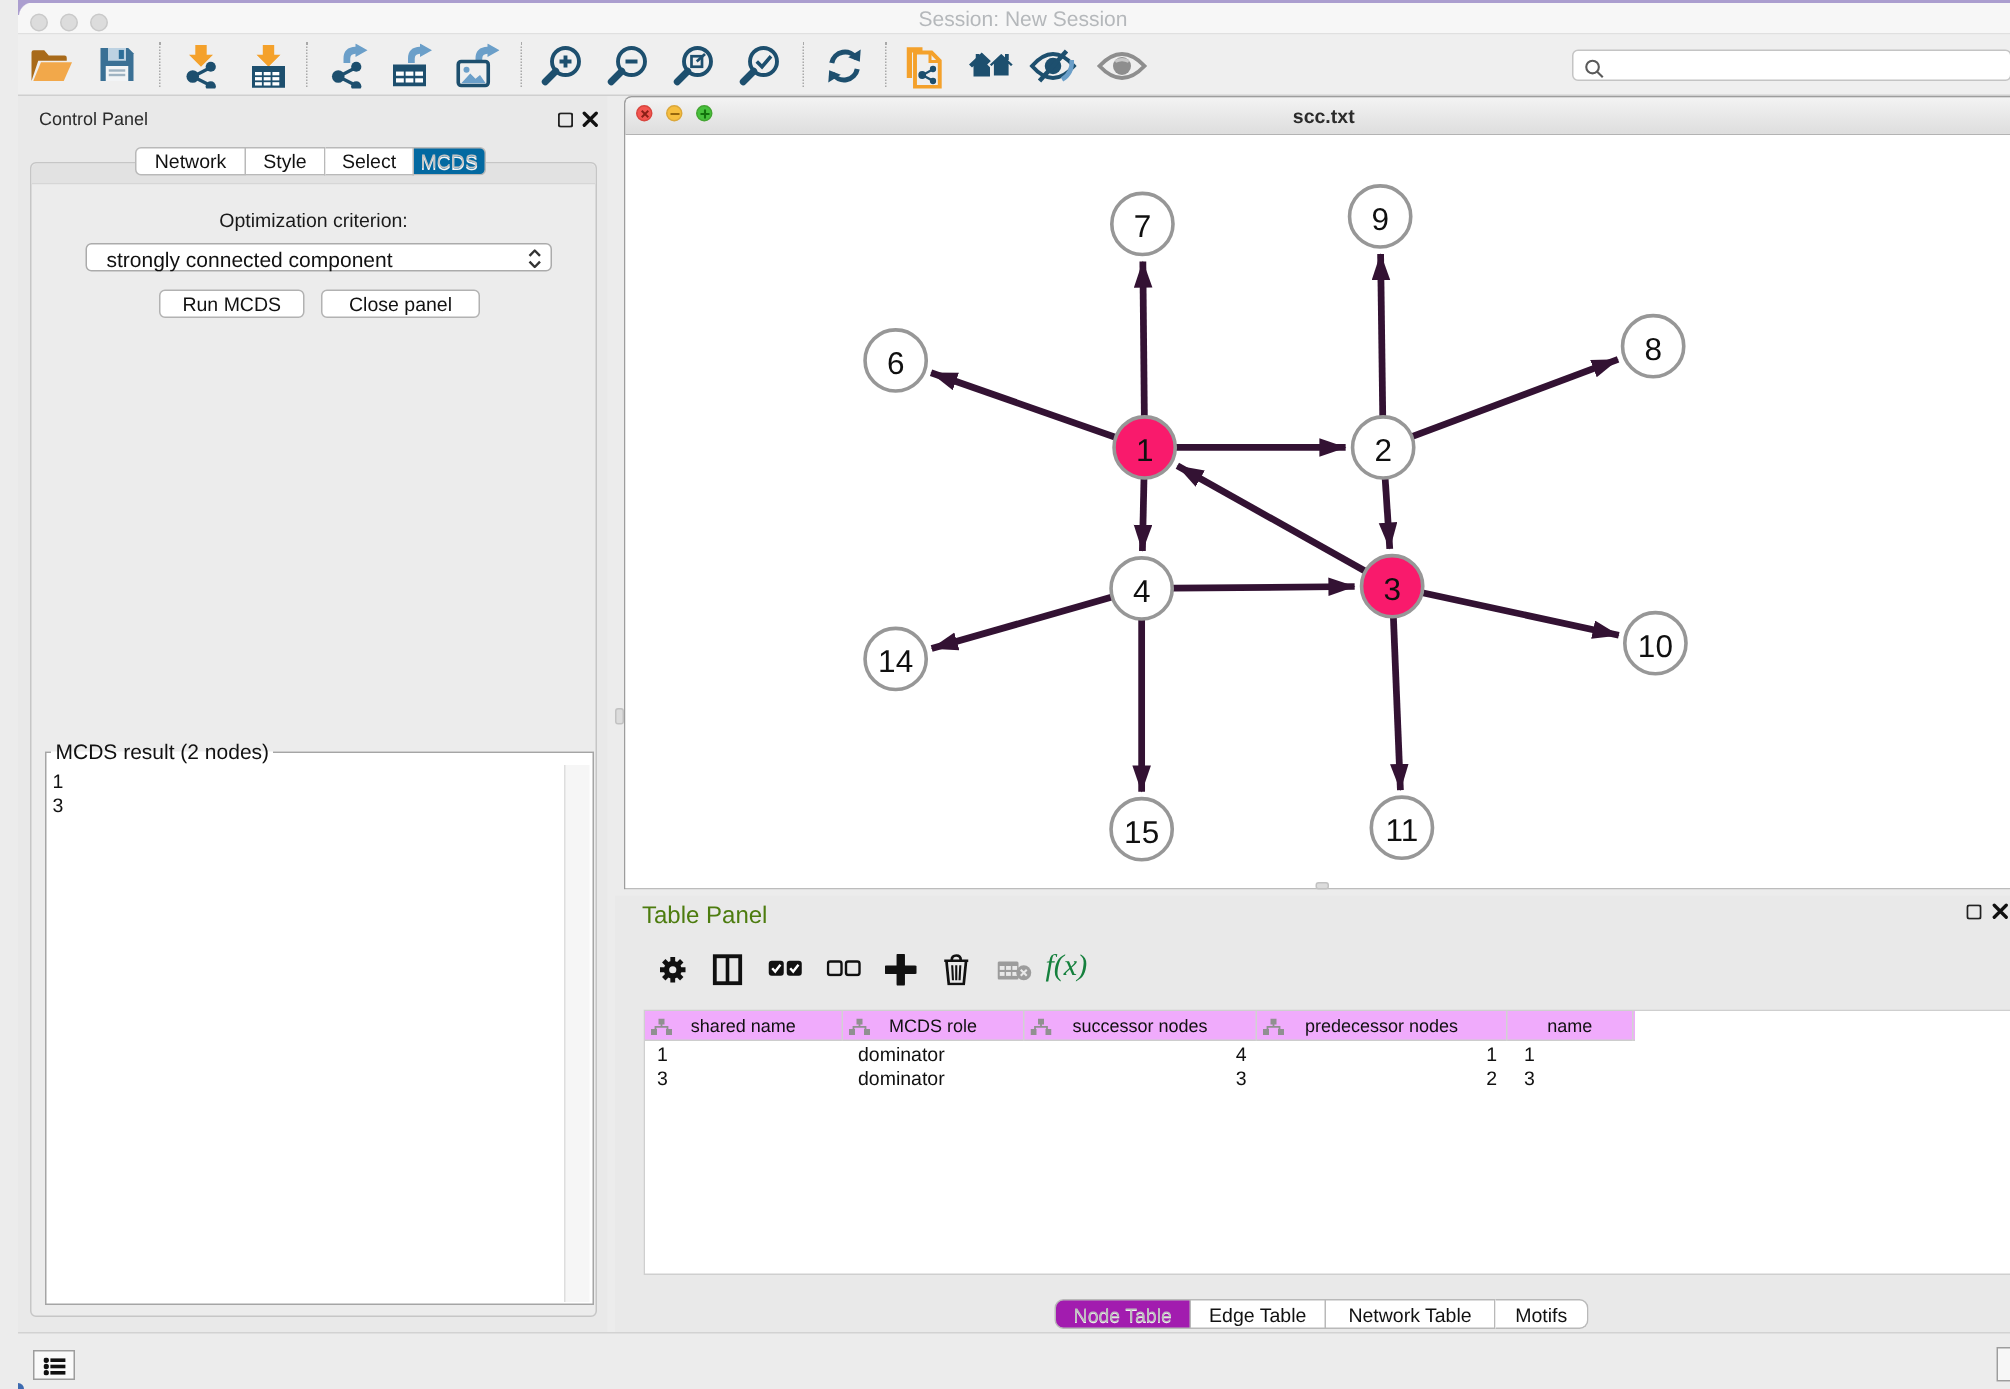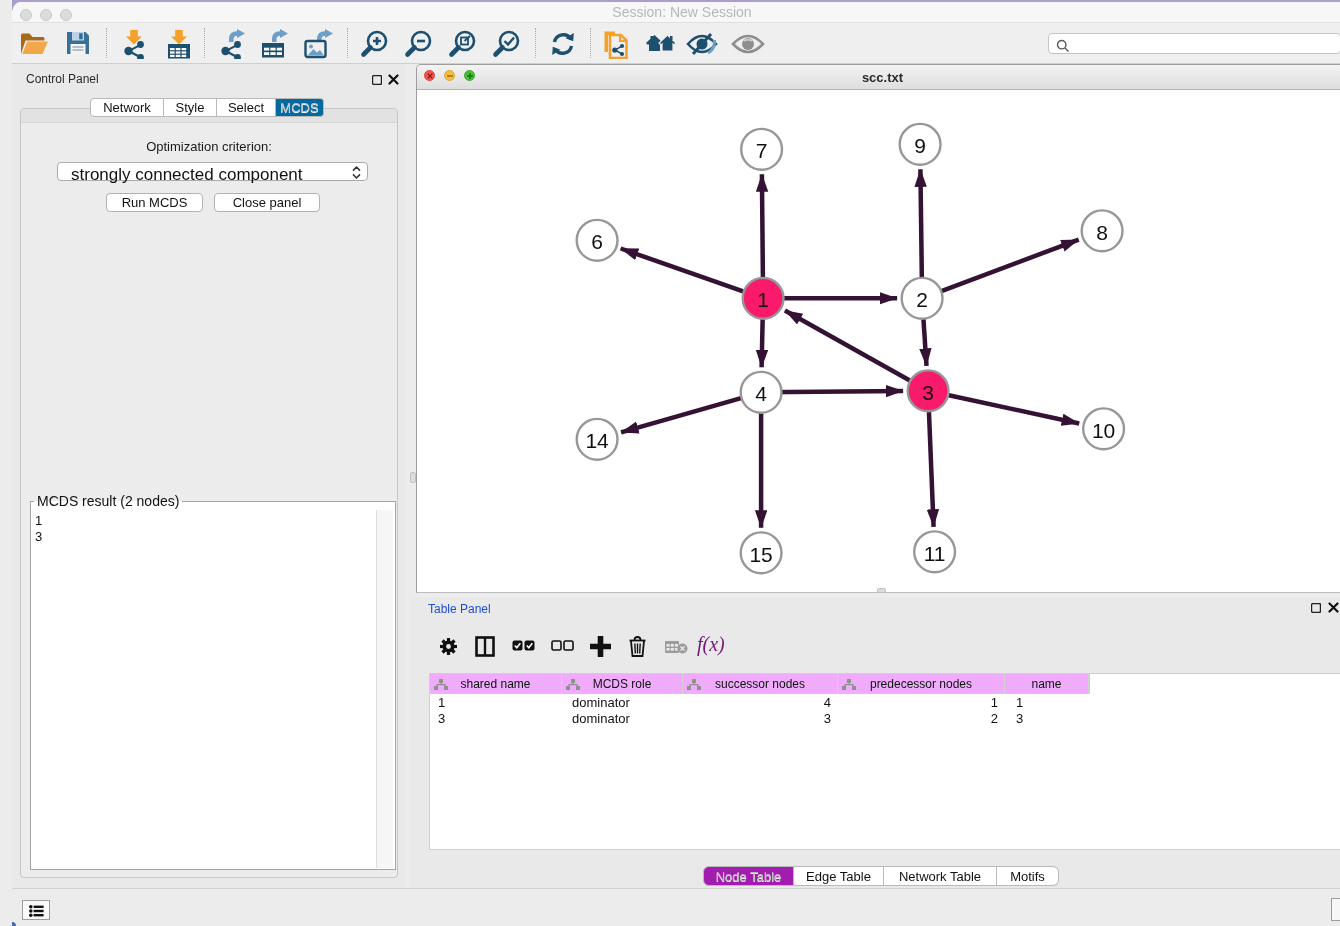--- a/index.html
+++ b/index.html
@@ -25,21 +25,21 @@
 #tabband { position:absolute; left:0px; top:0px; width:376px; height:14px; background:#e2e2e2; border-bottom:1px solid #d6d6d6; border-radius:4px 4px 0 0; }
 .tab { position:absolute; top:-11px; height:19px; font-size:13px; line-height:18px; text-align:center; background:#fff; border:1px solid #b9b9b9; color:#111; }
 
 #netwin { left:404px; top:64px; width:933px; height:529px; background:#fff; border:1px solid #9d9d9d; border-bottom-color:#bcbcbc; border-radius:5px 5px 0 0; }
 #nettitle { position:absolute; left:0; top:0; width:100%; height:25px; background:linear-gradient(#f3f3f3,#dedede); border-bottom:1px solid #b3b3b3; border-radius:4px 4px 0 0; }
 #nettitle .tl { position:absolute; top:5px; width:11px; height:11px; border-radius:50%; }
 #nettext { position:absolute; width:100%; text-align:center; top:5px; font-size:13px; color:#2b2b2b; font-weight:bold; }
 
 
 #tpanel { left:398px; top:597px; width:942px; height:291px; background:#e9e9e9; }
-#tpanel-title { position:absolute; left:18px; top:5px; font-size:12px; color:#1d4ed8; }
+#tpanel-title { position:absolute; left:18px; top:5px; font-size:16px; color:#4d7c0f; }
 
 
 #statusbar { left:0; top:888px; width:1340px; height:38px; background:#ececec; border-top:1px solid #d2d2d2; }
 
 .btn { background:#fff; border:1px solid #b2b2b2; border-radius:4px; font-size:13px; text-align:center; line-height:17px; color:#111; }
 #mcdsbox { position:absolute; left:9px; top:384px; width:366px; height:377px; border:1px solid #a5a5a5; background:#fff; margin:0; }
 #mcdsbox legend { font-size:14px; color:#111; margin-left:3px; padding:0 3px; }
 #mcdstext { position:absolute; left:4px; top:4px; font-size:13px; color:#111; line-height:15.5px; }
 #mcdsscroll { position:absolute; right:2px; top:1px; bottom:1px; width:17px; background:#f6f6f6; border-left:1px solid #dedede; }
 
@@ -227,21 +227,21 @@
       <path d="M1.5 1.5 L9.5 9.5 M9.5 1.5 L1.5 9.5" stroke="#111" stroke-width="2.2" stroke-linecap="round"></path>
     </svg>
   <div id="tabcontent">
     <div id="tabband"></div>
     <div class="tab" style="left:69px; width:74px; border-radius:4px 0 0 4px;">Network</div>
     <div class="tab" style="left:143px; width:53px; border-left:none;">Style</div>
     <div class="tab" style="left:196px; width:59px; border-left:none;">Select</div>
     <div class="tab" style="left:255px; width:48px; border-left:none; border-radius:0 4px 4px 0; background:#0369a1; color:#c3c3c3; text-shadow:0 1px 0 #f5f5f5;">MCDS</div>
     <div style="position:absolute; left:0; top:30px; width:376px; text-align:center; font-size:13px; color:#1a1a1a;">Optimization criterion:</div>
     <div id="dropdown" style="position:absolute; left:36px; top:53px; width:311px; height:19px; background:#fff; border:1px solid #ababab; border-radius:4px;">
-      <div style="position:absolute; left:13px; top:2px; font-size:17px; color:#111;">strongly connected component</div>
+      <div style="position:absolute; left:13px; top:2px; font-size:14px; color:#111;">strongly connected component</div>
       <svg style="position:absolute; right:6px; top:3px;" width="9" height="13" viewBox="0 0 9 13">
           <path d="M1 4.6 L4.5 1 L8 4.6" fill="none" stroke="#333" stroke-width="1.6" stroke-linejoin="round"></path>
           <path d="M1 8.4 L4.5 12 L8 8.4" fill="none" stroke="#333" stroke-width="1.6" stroke-linejoin="round"></path>
         </svg>
     </div>
     <div class="btn" style="position:absolute; left:85px; top:84px; width:97px; height:19px;">Run MCDS</div>
     <div class="btn" style="position:absolute; left:193px; top:84px; width:106px; height:19px;">Close panel</div>
 
     <fieldset id="mcdsbox">
       <legend>MCDS result (2 nodes)</legend>
@@ -387,21 +387,21 @@
           <rect x="5.7" y="4" width="3.2" height="2.6"></rect>
           <rect x="9.9" y="4" width="3.2" height="2.6"></rect>
       <rect x="1.5" y="8" width="3.2" height="2.6"></rect>
           <rect x="5.7" y="8" width="3.2" height="2.6"></rect>
           <rect x="9.9" y="8" width="3.2" height="2.6"></rect>
         </g>
       <circle cx="17.5" cy="8.5" r="5" fill="#9c9c9c"></circle>
       <path d="M15.5 6.5 L19.5 10.5 M19.5 6.5 L15.5 10.5" stroke="#e9e9e9" stroke-width="1.4"></path>
     </svg>
 
-    <div style="position:absolute; left:287px; top:6px; font-family:'Liberation Serif', serif; font-style:italic; font-size:20px; color:#701a75;">f(x)</div>
+    <div style="position:absolute; left:287px; top:6px; font-family:'Liberation Serif', serif; font-style:italic; font-size:20px; color:#15803d;">f(x)</div>
   </div>
 
   <div id="ttable" style="position:absolute; left:19px; top:76px; width:913px; height:177px; background:#fff; border:1px solid #cfcfcf;">
     <div id="thead" style="position:absolute; left:0; top:0; width:660px; height:20px; background:#f0abfc; border-bottom:1px solid #cdcdcd; font-size:12px; color:#111;">
       <div class="hcell" style="left:0px; width:132px;"><svg class="hico" width="14" height="11" viewBox="0 0 14 11">
             <g fill="#909090">
               <rect x="5" y="0" width="4" height="4"></rect>
               <rect x="0" y="7" width="4" height="4"></rect>
               <rect x="10" y="7" width="4" height="4"></rect>
               <path d="M6.4 3 h1.2 v2 h4 v2 h-1.2 v-0.8 h-6.8 v0.8 h-1.2 v-2 h4 z"></path>

